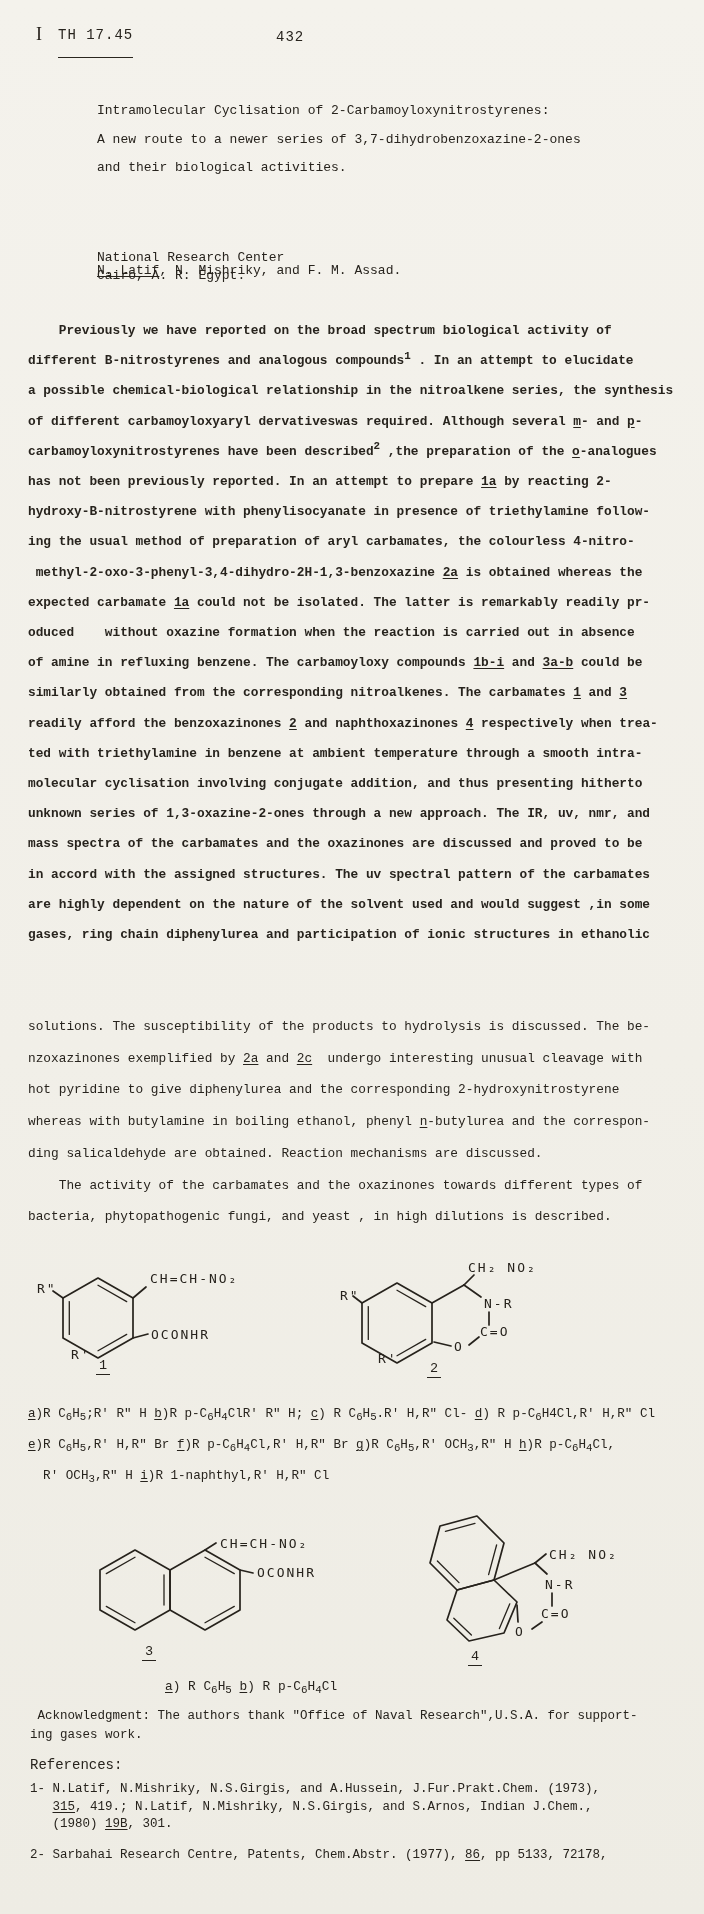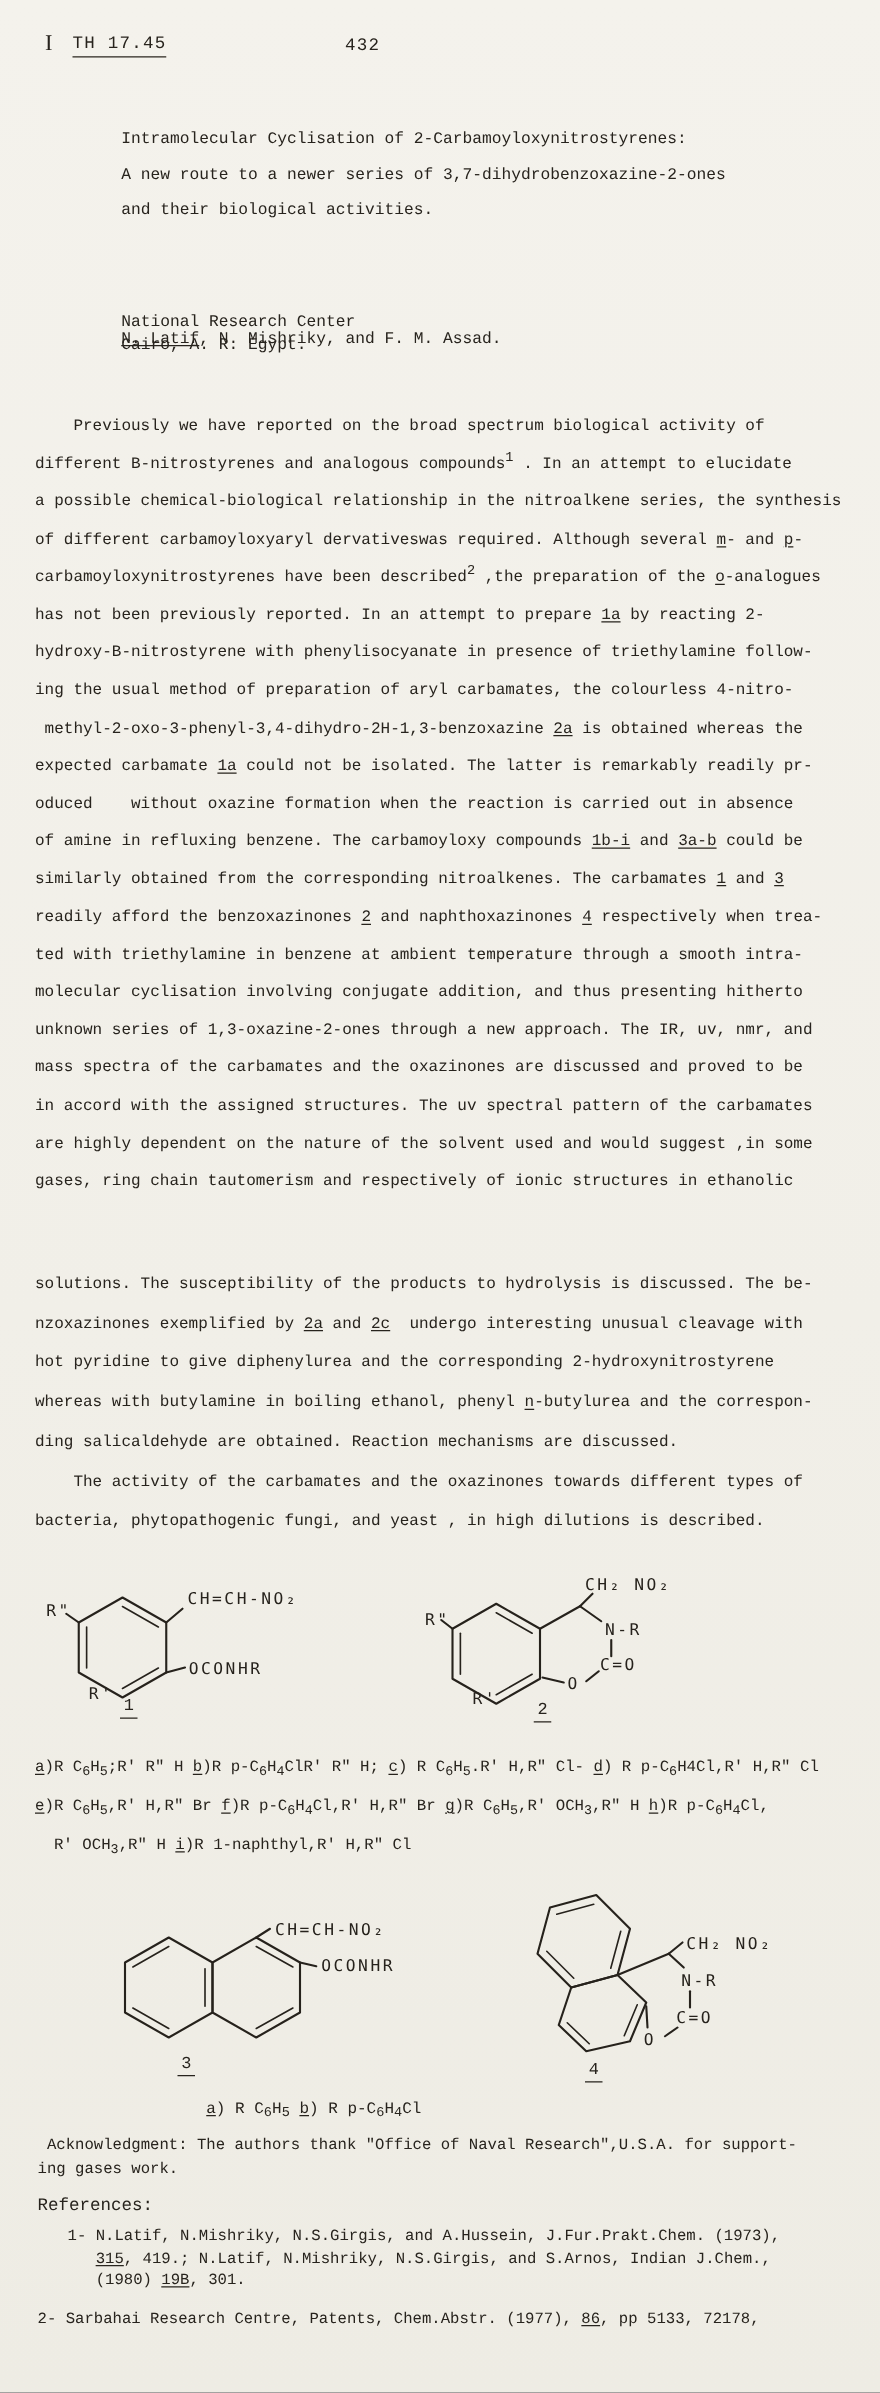--- a/index.html
+++ b/index.html
@@ -8,32 +8,32 @@
     background:linear-gradient(180deg,#f4f2ec 0%,#f1efe8 55%,#eeece4 100%);
     font-family:"Liberation Mono","DejaVu Sans Mono",monospace;
     color:#27231d;overflow:hidden;
   }
   .ln{white-space:pre;}
   sup{font-size:0.85em;position:relative;top:-0.5em;vertical-align:baseline;line-height:0;}
   sub{font-size:0.85em;position:relative;top:0.3em;vertical-align:baseline;line-height:0;}
   u{text-decoration-thickness:1px;text-underline-offset:2px;}
   .abs{position:absolute;}
   .mark{left:36px;top:24px;font-family:"Liberation Serif",serif;font-size:18px;}
-  .code{left:58px;top:27px;font-size:14px;letter-spacing:1px;border-bottom:1.5px solid #2a261f;padding-bottom:2px;}
+  .code{left:58px;top:27px;font-size:14px;letter-spacing:1px;border-bottom:1.5px solid #2a261f;padding-bottom:14px;}
   .pagenum{left:276px;top:29px;font-size:14px;letter-spacing:1px;}
   .title{left:97px;top:97px;font-size:13px;line-height:28.6px;}
   .authors{left:97px;top:219px;font-size:13px;margin-top:44px;}
   .affil{left:97px;top:249px;font-size:13px;line-height:18px;}
-  .b1{left:28px;top:326px;font-size:12.8px;line-height:30.2px;}
+  .b1{left:28px;top:316px;font-size:12.8px;line-height:30.2px;font-weight:bold;}
   .b2{left:28px;top:1011px;font-size:12.8px;line-height:31.7px;}
   .cmp{left:28px;top:1399px;font-size:12.6px;line-height:31px;}
   .cmp34{left:165px;top:1679px;font-size:12.8px;}
   .ack{left:30px;top:1707px;font-size:12.5px;line-height:18.5px;}
   .refh{left:30px;top:1757px;font-size:14px;}
-  .ref1{left:30px;top:1781px;font-size:12.5px;line-height:17.5px;margin-left:24px;}
+  .ref1{left:30px;top:1781px;font-size:12.5px;line-height:17.5px;}
   .ref2{left:30px;top:1847px;font-size:12.5px;line-height:17.5px;text-align:center;}
   .slabel{position:absolute;font-size:13.5px;border-bottom:1.5px solid #27231d;padding:0 3px 1px;}
   .struct{position:absolute;}
   .struct .ring{fill:none;stroke:#26221c;stroke-width:1.7;stroke-linejoin:round;}
   .struct .bond{stroke:#26221c;stroke-width:1.7;stroke-linecap:round;}
   .struct .tick{stroke:#26221c;stroke-width:1.3;stroke-linecap:round;}
   .struct text{font-family:"DejaVu Sans Mono",monospace;font-size:13px;fill:#26221c;letter-spacing:2px;}
 </style>
 </head>
 <body>
@@ -69,21 +69,21 @@
       <div class="ln">oduced    without oxazine formation when the reaction is carried out in absence</div>
       <div class="ln">of amine in refluxing benzene. The carbamoyloxy compounds <u>1b-i</u> and <u>3a-b</u> could be</div>
       <div class="ln">similarly obtained from the corresponding nitroalkenes. The carbamates <u>1</u> and <u>3</u></div>
       <div class="ln">readily afford the benzoxazinones <u>2</u> and naphthoxazinones <u>4</u> respectively when trea-</div>
       <div class="ln">ted with triethylamine in benzene at ambient temperature through a smooth intra-</div>
       <div class="ln">molecular cyclisation involving conjugate addition, and thus presenting hitherto</div>
       <div class="ln">unknown series of 1,3-oxazine-2-ones through a new approach. The IR, uv, nmr, and</div>
       <div class="ln">mass spectra of the carbamates and the oxazinones are discussed and proved to be</div>
       <div class="ln">in accord with the assigned structures. The uv spectral pattern of the carbamates</div>
       <div class="ln">are highly dependent on the nature of the solvent used and would suggest ,in some</div>
-      <div class="ln">gases, ring chain tautomerism and respectively of ionic structures in ethanolic</div>
+      <div class="ln">gases, ring chain diphenylurea and participation of ionic structures in ethanolic</div>
     </div>
   <div class="abs b2">
       <div class="ln">solutions. The susceptibility of the products to hydrolysis is discussed. The be-</div>
       <div class="ln">nzoxazinones exemplified by <u>2a</u> and <u>2c</u>  undergo interesting unusual cleavage with</div>
       <div class="ln">hot pyridine to give diphenylurea and the corresponding 2-hydroxynitrostyrene</div>
       <div class="ln">whereas with butylamine in boiling ethanol, phenyl <u>n</u>-butylurea and the correspon-</div>
       <div class="ln">ding salicaldehyde are obtained. Reaction mechanisms are discussed.</div>
       <div class="ln">    The activity of the carbamates and the oxazinones towards different types of</div>
       <div class="ln">bacteria, phytopathogenic fungi, and yeast , in high dilutions is described.</div>
     </div>

